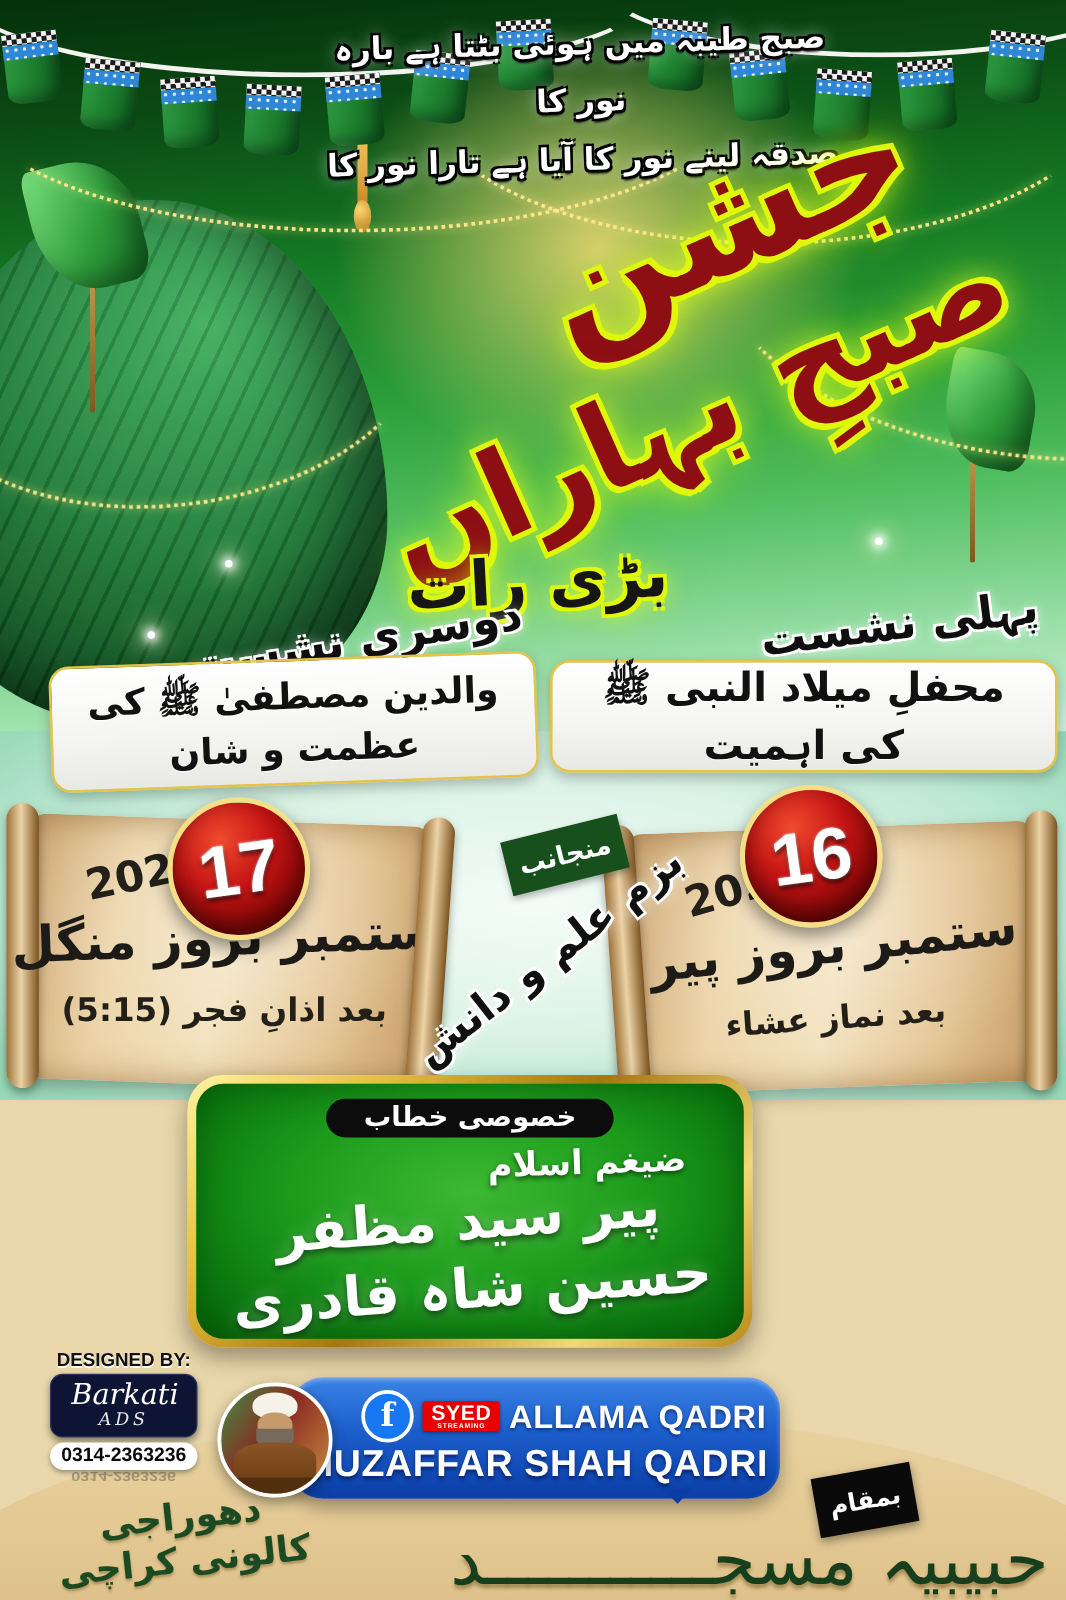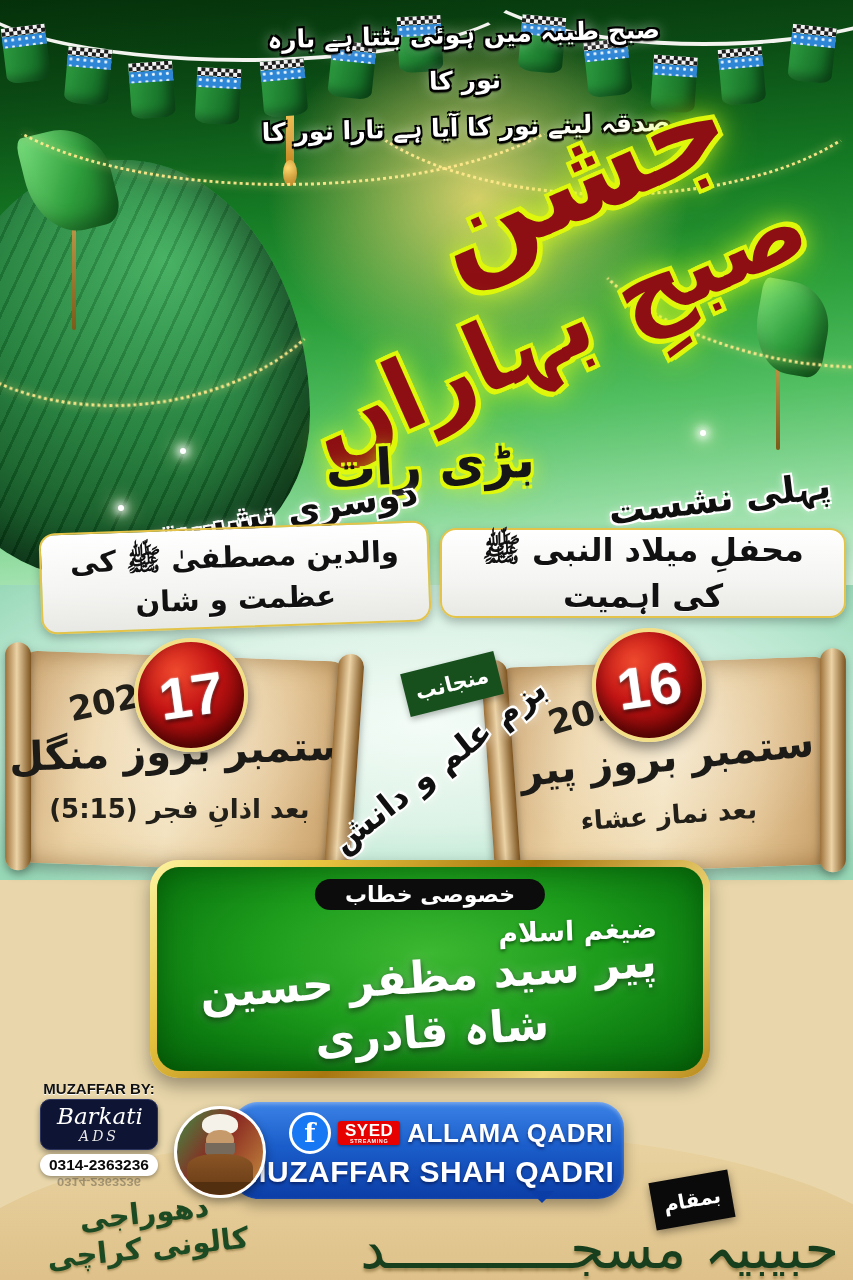--- a/index.html
+++ b/index.html
@@ -162,21 +162,21 @@
     transform:rotate(-14deg);display:flex;align-items:center;justify-content:center;
     color:#fff;font-weight:bold;font-size:21px;direction:rtl;box-shadow:0 3px 6px rgba(0,0,0,.3);
   }
   .org-name{
     position:absolute;left:318px;top:742px;width:250px;text-align:center;direction:rtl;
     font-size:33px;font-weight:bold;color:#101010;transform:rotate(-38deg);white-space:nowrap;
     text-shadow:-2px -2px 0 #fff,2px -2px 0 #fff,-2px 2px 0 #fff,2px 2px 0 #fff,0 0 12px #fff;
   }
   
   .banner{
-    position:absolute;left:150px;top:860px;width:560px;height:218px;border-radius:28px;
+    position:absolute;left:150px;top:860px;width:452px;height:218px;border-radius:28px;
     background:linear-gradient(135deg,#fdf4a2 0%,#e7c440 22%,#a8760e 50%,#f0d877 78%,#b98a1a 100%);
     padding:7px;box-sizing:border-box;box-shadow:0 8px 18px rgba(0,0,0,.35);
   }
   .banner-inner{
     width:100%;height:100%;border-radius:22px;position:relative;overflow:hidden;
     background:radial-gradient(ellipse at 50% 42%,#3db832 0%,#1d9c1c 45%,#0c7a10 78%,#066309 100%);
     box-shadow:inset 0 0 30px rgba(0,60,0,.5);
   }
   .kh-pill{
     position:absolute;left:50%;top:12px;transform:translateX(-50%);
@@ -337,21 +337,21 @@
 
   <div class="banner">
     <div class="banner-inner">
       <div class="kh-pill">خصوصی خطاب</div>
       <div class="honorific">ضیغم اسلام</div>
       <div class="speaker">پیر سید مظفر حسین شاہ قادری</div>
     </div>
   </div>
 
   <div class="designed">
-    <div class="hd">MUZAFFAR BY:</div>
+    <div class="hd">DESIGNED BY:</div>
     <div class="card">
       <div class="brand">Barkati</div>
       <div class="brand-sub">ADS</div>
     </div>
     <div class="phone">0314-2363236</div>
     <div class="phone-reflect">0314-2363236</div>
   </div>
 
   <div class="photo">
     <div class="turban"></div>

